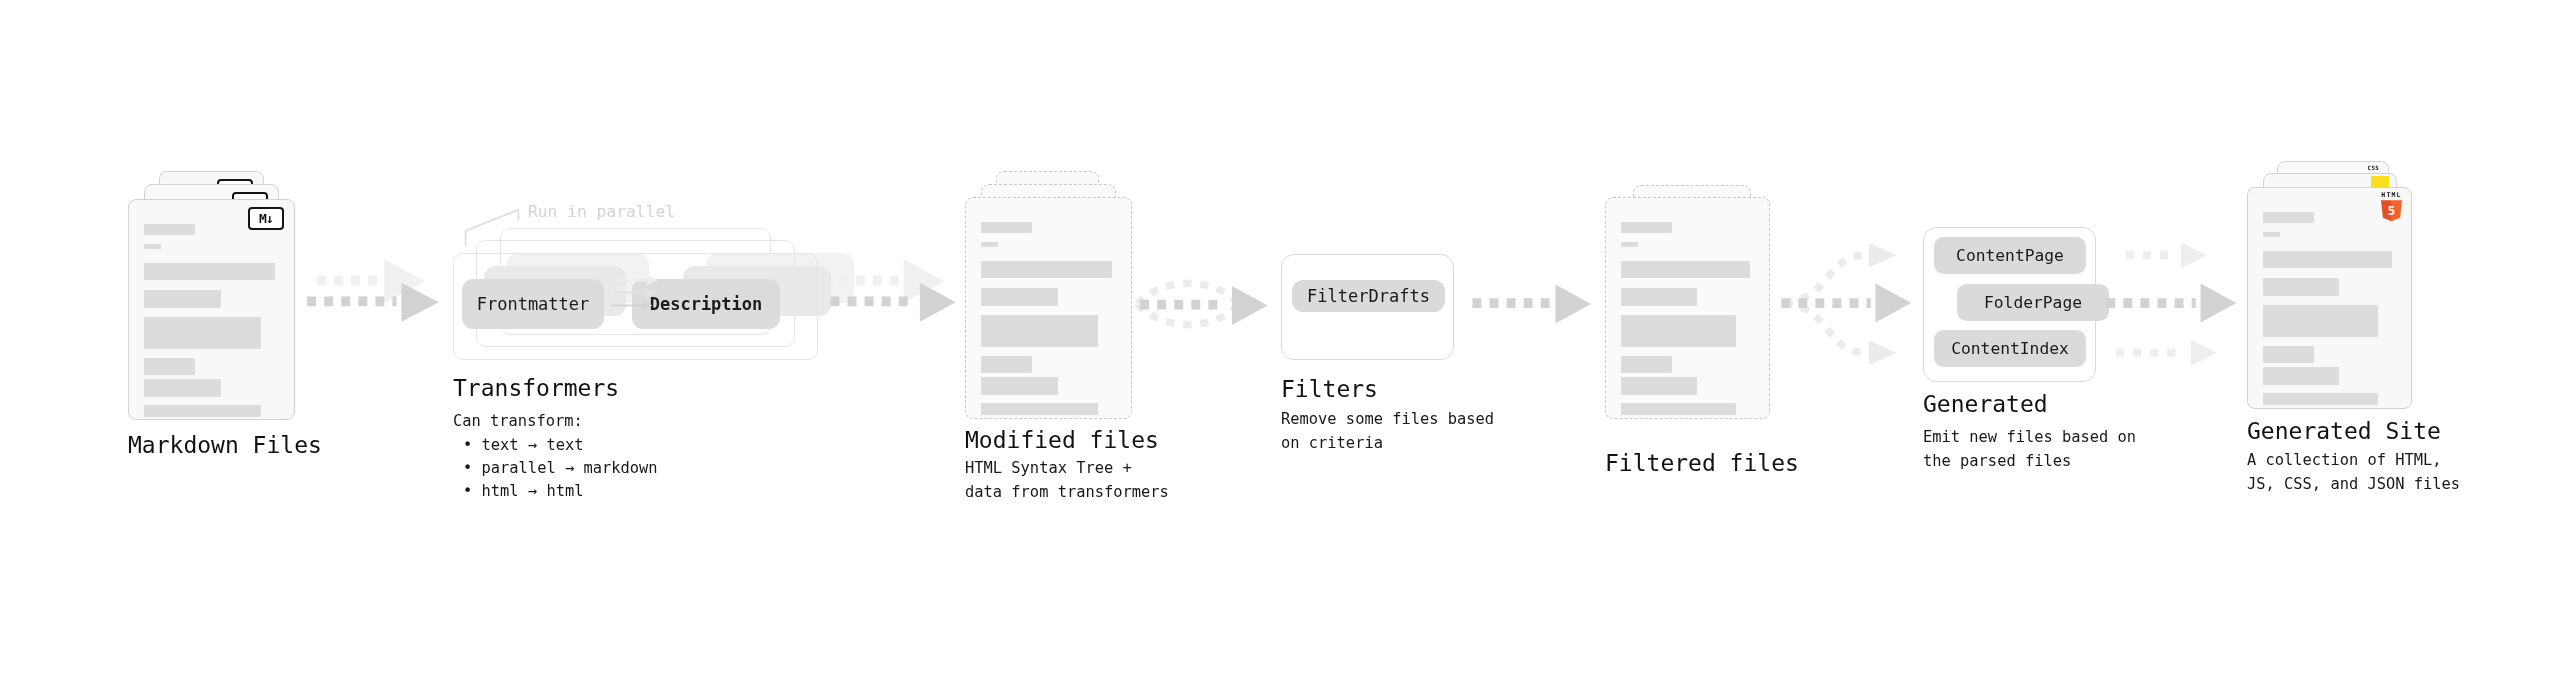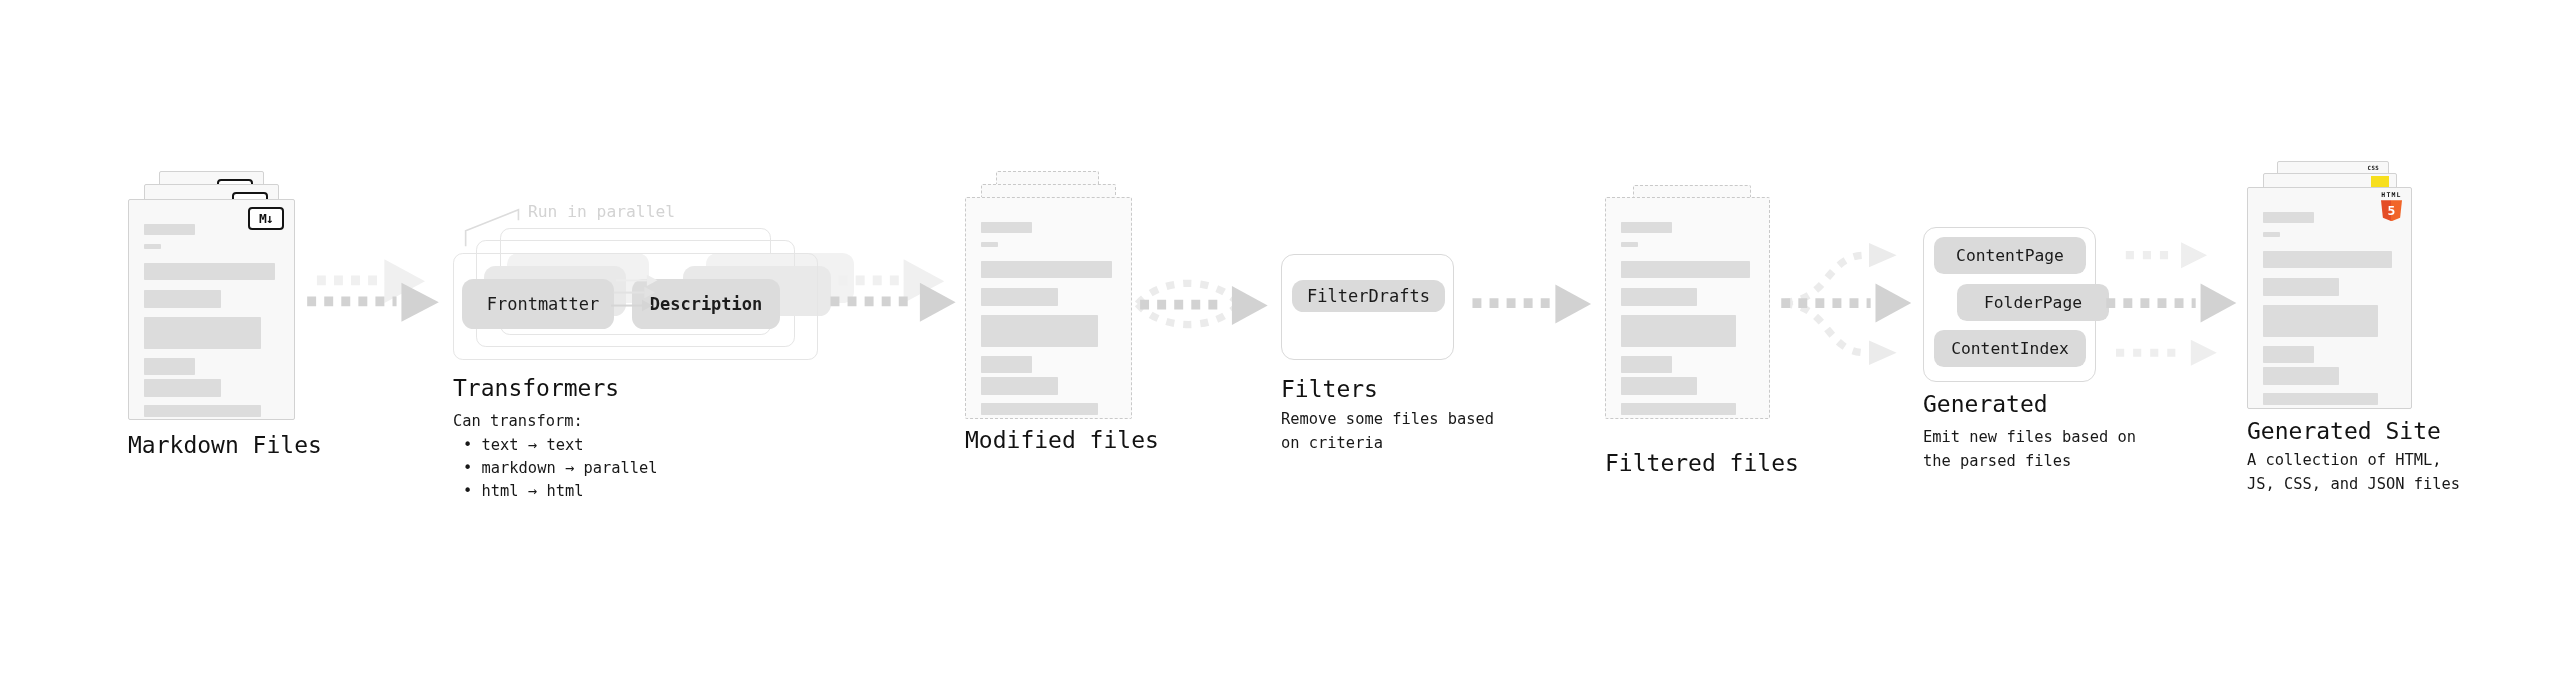--- a/index.html
+++ b/index.html
@@ -1,21 +1,21 @@
 <!DOCTYPE html>
 <html style="--html5-orange: #e44d26; --html5-orange-light: #f16529; --js-yellow: #f7df1e; --css-blue: #2b6bf3;font-size:13px"><head>
 <meta charset="utf-8">
 <style>
   html,body{margin:0;padding:0;background:#ffffff;}
   .canvas{
     position:relative;width:2576px;height:681px;overflow:hidden;background:#ffffff;
     font-family:"DejaVu Sans Mono","Liberation Mono",monospace;color:#161616;
   }
   
-  .page{position:absolute;box-sizing:border-box;border-radius:2px;}
+  .page{position:absolute;box-sizing:border-box;border-radius:8px;}
   .page.solid{background:#f8f8f8;border:1.6px solid #d2d2d2;}
   .page.dashed{background:#fafafa;border:1.6px dashed #c9c9c9;}
   .doc-body{position:absolute;left:0;top:0;right:0;bottom:0;padding:24.4px 14px 0 14.6px;
     display:flex;flex-direction:column;align-items:flex-start;overflow:hidden;}
   .bar{background:#dcdcdc;border-radius:0.8px;flex:0 0 auto;}
   
   .md-badge{position:absolute;top:6.5px;right:9.8px;width:32.5px;height:19.5px;background:#ffffff;
     border:2px solid #141414;border-radius:4.1px;display:flex;align-items:center;justify-content:center;
     font-size:13px;font-weight:bold;letter-spacing:-0.8px;color:#111;}
   
@@ -78,46 +78,48 @@
 
   <div class="obox" style="left:500px;top:228px;width:271px;height:107px;"></div>
   <div class="pill l3" style="left:507px;top:253px;width:142px;height:50px;"></div>
   <div class="pill l3" style="left:706px;top:253px;width:148px;height:50px;"></div>
 
   <div class="obox" style="left:476px;top:240px;width:319px;height:107px;"></div>
   <div class="pill l2" style="left:484px;top:266px;width:142px;height:50px;"></div>
   <div class="pill l2" style="left:683px;top:266px;width:148px;height:50px;"></div>
 
   <div class="obox" style="left:453px;top:253px;width:365px;height:107px;"></div>
-  <div class="pill l1" style="left:462px;top:279px;width:142px;height:50px;padding-left:10px;">Frontmatter</div>
+  <div class="pill l1" style="left:462px;top:279px;width:142px;height:50px;">Frontmatter</div>
   <div class="pill l1" style="left:632px;top:279px;width:148px;height:50px;font-weight:bold;">Description</div>
 
   <div class="title" style="left:453px;top:375px;">Transformers</div>
   <div class="sub" style="left:453px;top:410px;">Can transform:</div>
   <div class="bullets" style="left:463px;top:434px;">
     <div>• text → text</div>
-    <div>• markdown → parallel</div>
+    <div>• parallel → markdown</div>
     <div>• html → html</div>
   </div>
 
   <div class="page dashed" style="left:996px;top:171px;width:103px;height:222px;"></div>
   <div class="page dashed" style="left:981px;top:184px;width:135px;height:222px;"></div>
   <div class="page dashed" style="left:965px;top:197px;width:167px;height:222px;">
     <div class="doc-body">
         <div class="bar" style="width: 38%; height: 10.6px; margin-bottom: 9px;"></div>
         <div class="bar" style="width: 13%; height: 4.9px; margin-bottom: 14.6px;"></div>
         <div class="bar" style="width: 96%; height: 17px; margin-bottom: 9.8px;"></div>
         <div class="bar" style="width: 57%; height: 18px; margin-bottom: 9px;"></div>
         <div class="bar" style="width: 86%; height: 32px; margin-bottom: 9px;"></div>
         <div class="bar" style="width: 38%; height: 16.3px; margin-bottom: 4.9px;"></div>
         <div class="bar" style="width: 57%; height: 18px; margin-bottom: 7.3px;"></div>
         <div class="bar" style="width: 86%; height: 12.2px; margin-bottom: 0px;"></div>
       </div>
   </div>
   <div class="title" style="left:965px;top:427px;">Modified files</div>
+  <div class="sub" style="left:965px;top:457px;">HTML Syntax Tree +
+data from transformers</div>
 
   <div class="softbox" style="left:1281px;top:254px;width:173px;height:106px;"></div>
   <div class="epill" style="left:1292px;top:280px;width:153px;height:32px;border-radius:11.4px;font-size:17px;">FilterDrafts</div>
   <div class="title" style="left:1281px;top:376px;">Filters</div>
   <div class="sub" style="left:1281px;top:408px;">Remove some files based
 on criteria</div>
 
   <div class="page dashed" style="left:1633px;top:185px;width:118px;height:221px;"></div>
   <div class="page dashed" style="left:1605px;top:197px;width:165px;height:222px;">
     <div class="doc-body">

